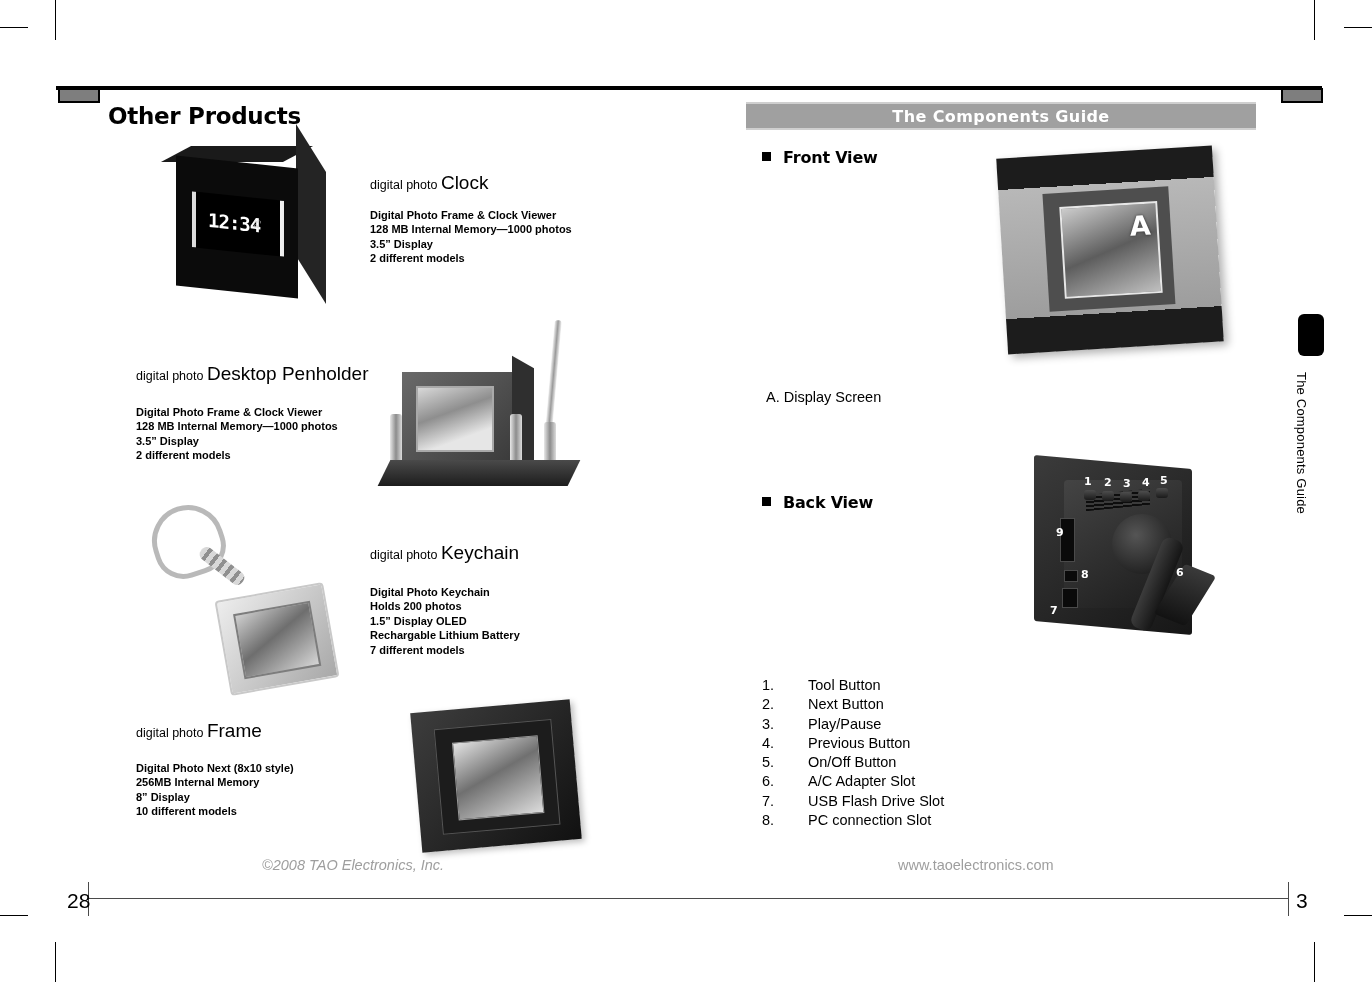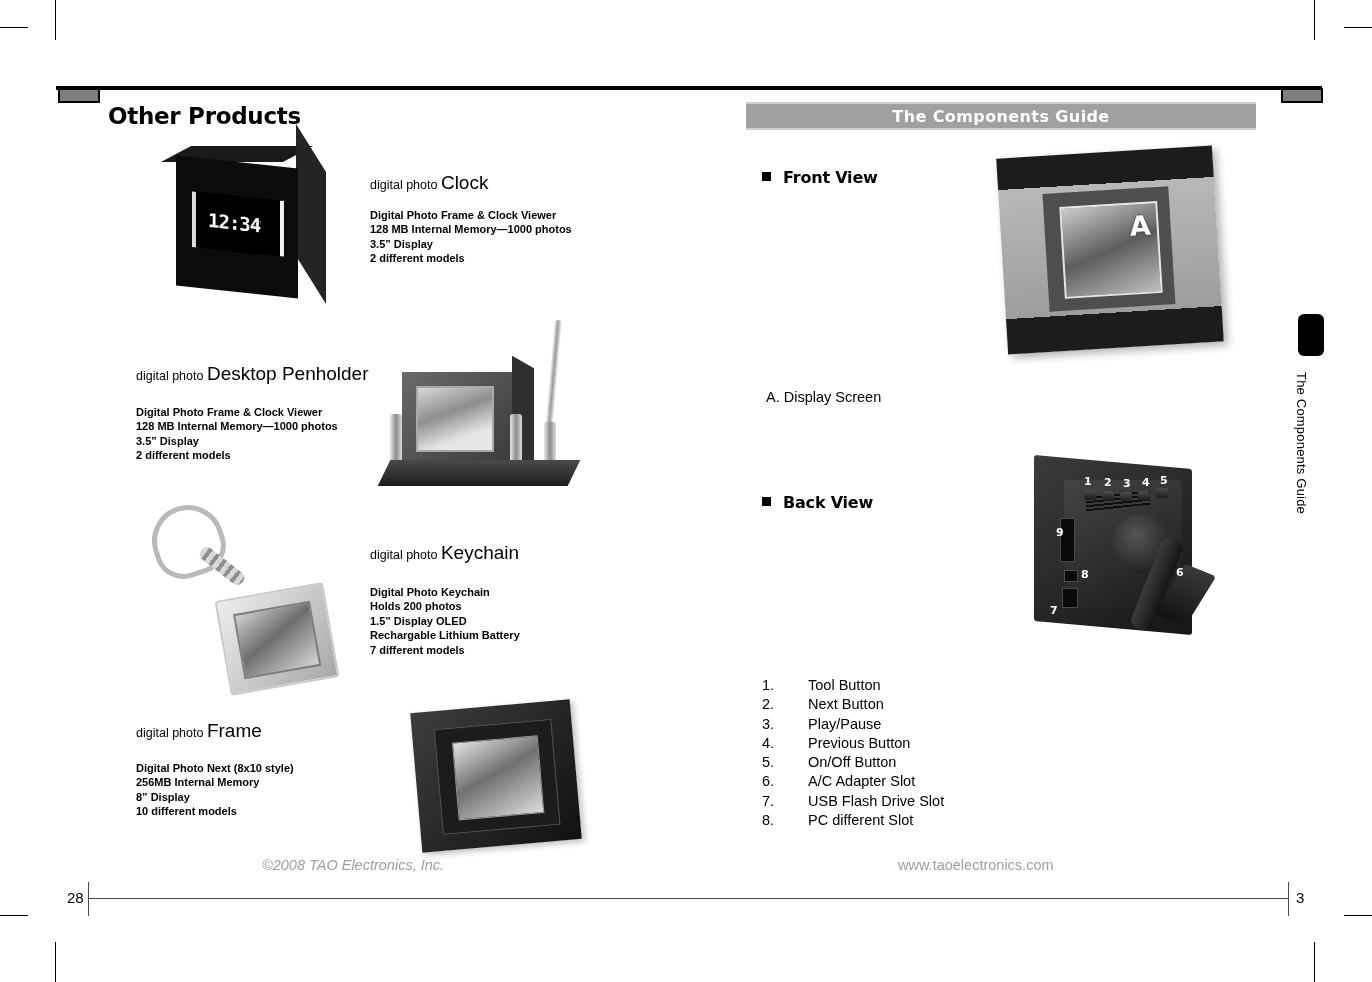--- a/index.html
+++ b/index.html
@@ -258,21 +258,21 @@
   }
 
   
   .copyright { position: absolute; left: 262px; top: 857px; font-size: 14.5px; color: #9e9e9e; font-style: italic; }
   .website { position: absolute; left: 898px; top: 857px; font-size: 14.5px; color: #9e9e9e; text-align: right; }
 
   .foot-rule { position: absolute; left: 88px; top: 898px; width: 1200px; height: 1px; background: #4a4a4a; }
   .foot-tick { position: absolute; width: 1px; height: 34px; background: #4a4a4a; }
   .foot-tick.l { left: 88px; top: 882px; }
   .foot-tick.r { left: 1288px; top: 882px; }
-  .pagenum { position: absolute; font-size: 15px; }
+  .pagenum { position: absolute; font-size: 21px; }
   .pagenum.l { left: 67px; top: 889px; }
   .pagenum.r { left: 1296px; top: 889px; }
 </style>
 </head>
 <body>
 
 <div class="cropmark cm-v" style="left:55px; top:0;"></div>
 <div class="cropmark cm-h" style="left:0; top:27px;"></div>
 <div class="cropmark cm-v" style="left:1314px; top:0;"></div>
 <div class="cropmark cm-h" style="left:1344px; top:27px;"></div>
@@ -369,21 +369,21 @@
   <div>Digital Photo Next (8x10 style)</div>
   <div>256MB Internal Memory</div>
   <div>8” Display</div>
   <div>10 different models</div>
 </div>
 
 <div class="section-banner">
   <span>The Components Guide</span>
 </div>
 
-<div class="view-head" style="left:762px; top:148px;margin-top:20px;">
+<div class="view-head" style="left:762px; top:148px;">
   <span class="sq-bullet"></span><span>Front View</span>
 </div>
 
 <div class="fv-wrap">
   <div class="fv-frame">
     <div class="fv-mat">
       <div class="fv-photo">
         <div class="fv-letter">A</div>
       </div>
     </div>
@@ -449,21 +449,21 @@
   <div class="row">
       <span class="num">6.</span>
       <span>A/C Adapter Slot</span>
     </div>
   <div class="row">
       <span class="num">7.</span>
       <span>USB Flash Drive Slot</span>
     </div>
   <div class="row">
       <span class="num">8.</span>
-      <span>PC different Slot</span>
+      <span>PC connection Slot</span>
     </div>
 </div>
 
 <div class="side-tab"></div>
 <div class="side-tab-label">The Components Guide</div>
 
 <div class="copyright">©2008 TAO Electronics, Inc.</div>
 <div class="website">www.taoelectronics.com</div>
 
 <div class="foot-rule"></div>

